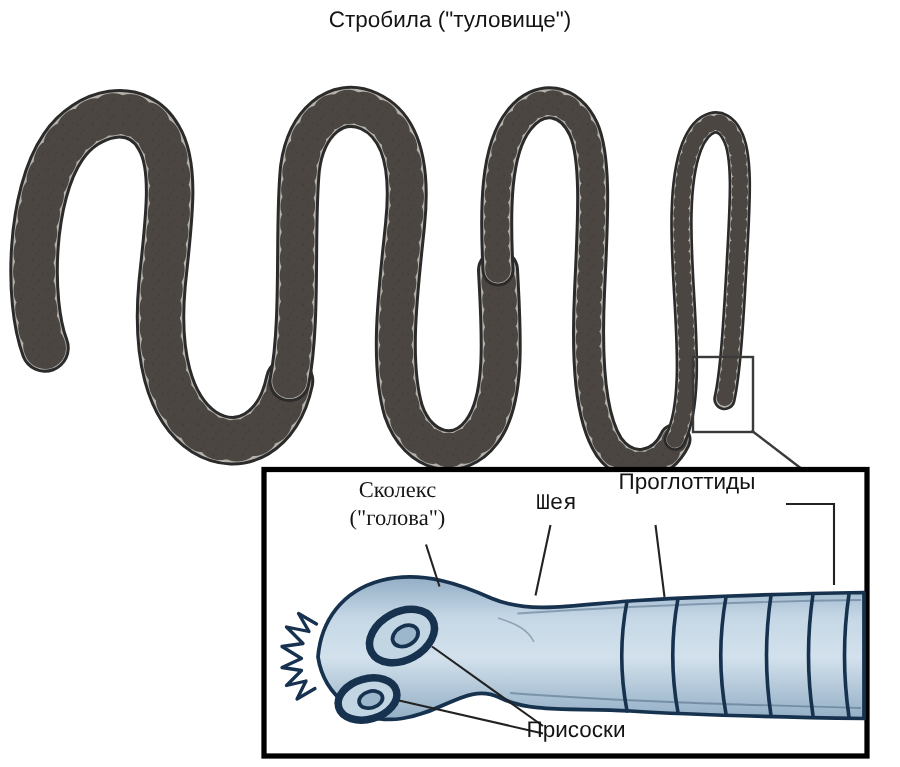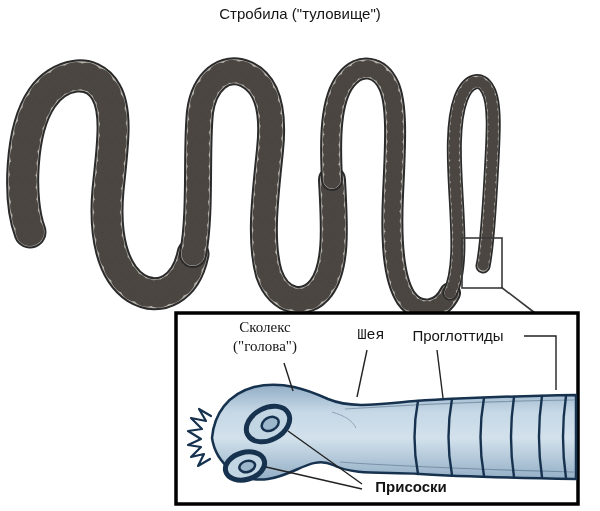--- a/index.html
+++ b/index.html
@@ -9,22 +9,22 @@
   }
   .stage svg{position:absolute;left:0;top:0;}
   .lbl{
     position:absolute;text-align:center;font-size:15px;line-height:19px;
     color:#141414;white-space:nowrap;
   }
   .lbl .ln{display:block;font-family:Liberation Serif, serif;}
   .title{left:140px;top:4px;width:320px;}
   .scolex{left:195px;top:318px;width:140px;}
   .neck{left:347px;top:326px;width:48px;font-family:Liberation Mono, monospace;}
-  .proglottids{left:398px;top:326px;width:120px;}
-  .suckers{left:368px;top:477px;width:86px;font-weight:bold;}
+  .proglottids{left:398px;top:312px;width:120px;}
+  .suckers{left:341px;top:477px;width:86px;}
 </style>
 </head>
 <body>
 
 <div class="stage">
 
   <svg width="600" height="511" viewBox="0 0 600 511">
     <defs>
       <pattern id="speckle" width="10" height="10" patternUnits="userSpaceOnUse">
         <rect width="10" height="10" fill="#b5b1aa"></rect>

